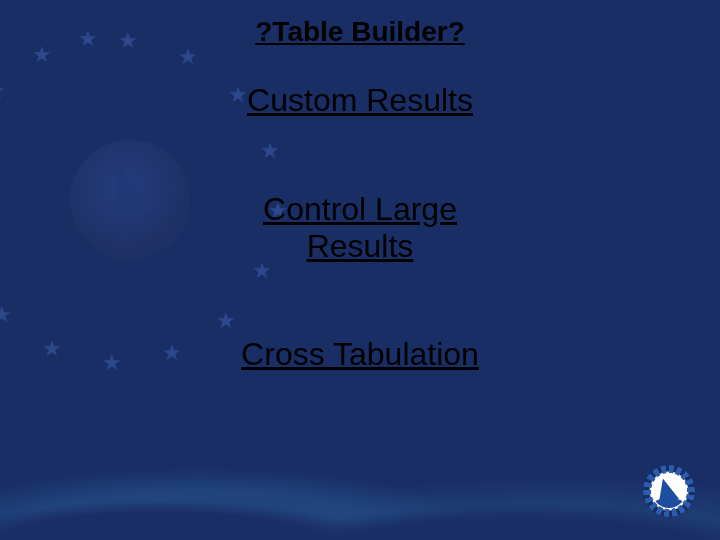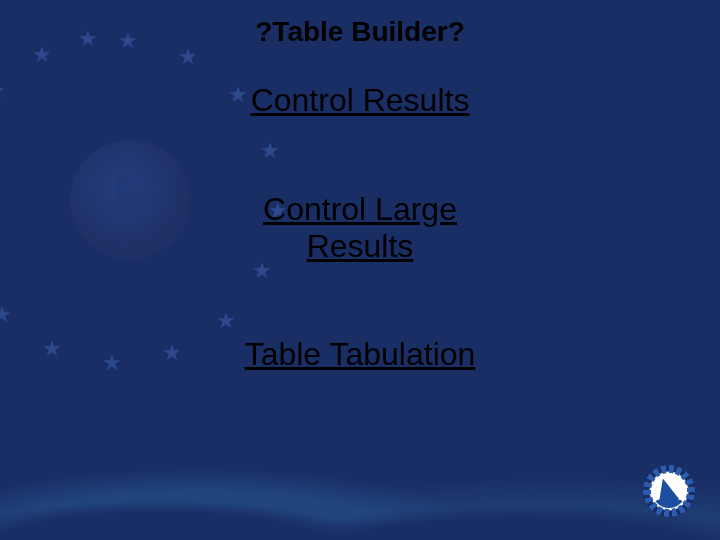--- a/index.html
+++ b/index.html
@@ -129,20 +129,21 @@
     border-top-right-radius: 18px 8px;
   }
   
   .content {
     position: absolute;
     left: 0;
     top: 10px;
     width: 720px;
     text-align: center;
     color: #000;
+    text-decoration: underline;
   }
   .title {
     font-size: 28px;
     font-weight: bold;
     color: #000;
     margin-top: 6px;
     margin-bottom: 34px;
   }
   .link {
     display: inline-block;
@@ -181,32 +182,32 @@
     <span class="star" style="left:118px; top:-4px;">★</span>
   </div>
 
   <div class="wave-back"></div>
   <div class="wave-front"></div>
 
   <div class="content">
     <div class="title">?Table Builder?</div>
 
     <div class="block">
-      <span class="link">Control Results</span>
+      <span class="link">Custom Results</span>
     </div>
 
     <div class="block">
       <span class="link">
         <span>Control Large</span><br>
         <span>Results</span>
       </span>
     </div>
 
     <div class="block">
-      <span class="link">Table Tabulation</span>
+      <span class="link">Cross Tabulation</span>
     </div>
   </div>
 
   <div class="corner-logo">
     <div class="inner">
       <div class="sail"></div>
       <div class="sea"></div>
     </div>
   </div>
 

